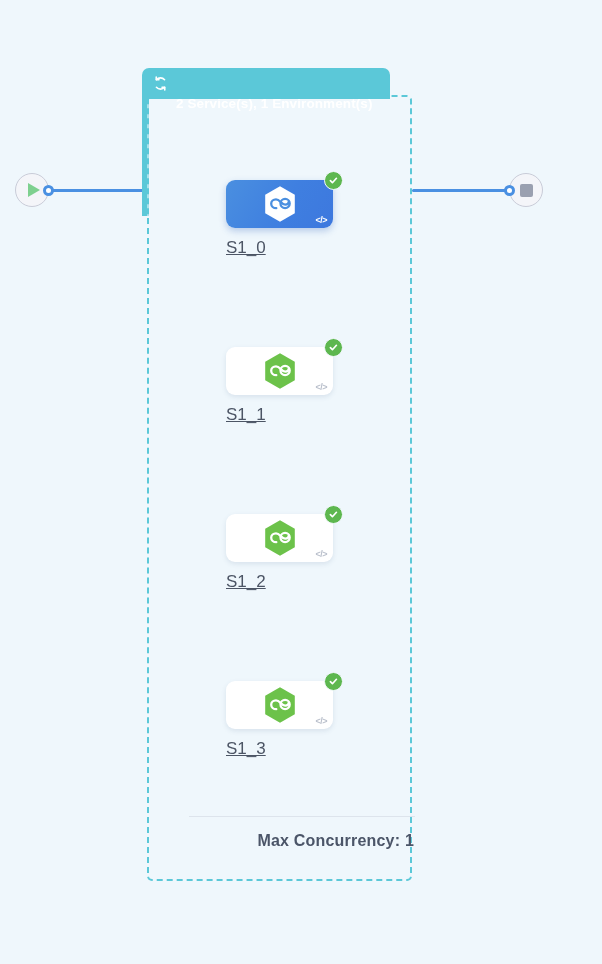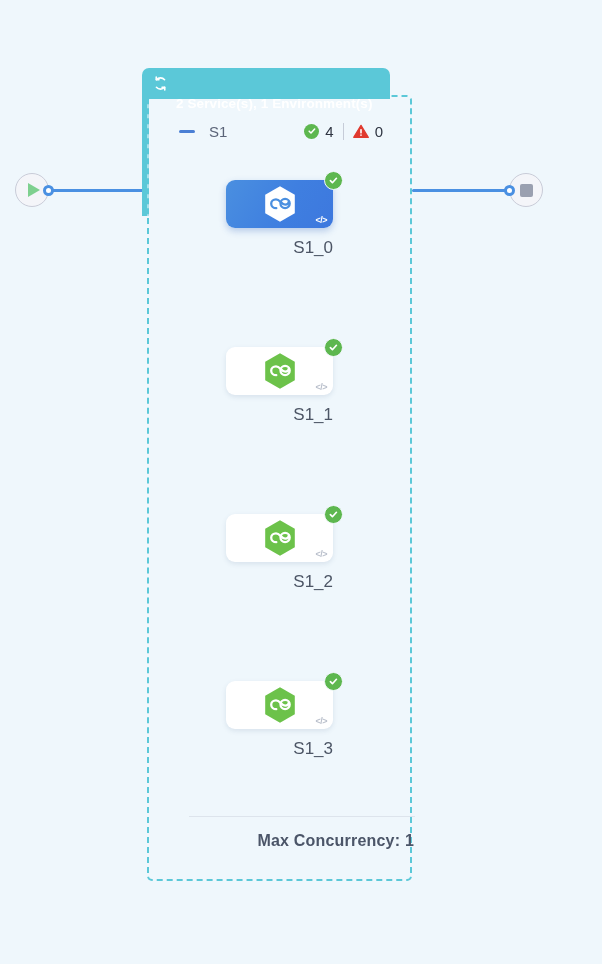--- a/index.html
+++ b/index.html
@@ -232,24 +232,25 @@
     align-items: center;
     justify-content: center;
     z-index: 6;
   }
 
   .node-label {
     position: absolute;
     left: 0;
     width: 107px;
     top: 58px;
-    text-align: right;
+    text-align: left;
     font-size: 17px;
     color: #4c5565;
     white-space: nowrap;
+    text-decoration: underline;
   }
 
   
   .group-footer-divider {
     position: absolute;
     left: 40px;
     width: 226px;
     top: 719px;
     height: 1px;
     background: #dde4ec;
@@ -291,46 +292,20 @@
       <path d="M5.2 5.6 A6.4 6.4 0 0 1 14.8 5.6" fill="none" stroke="#ffffff" stroke-width="1.9" stroke-linecap="round"></path>
       <path d="M14.8 14.4 A6.4 6.4 0 0 1 5.2 14.4" fill="none" stroke="#ffffff" stroke-width="1.9" stroke-linecap="round"></path>
       <path d="M5.0 5.6 L5.0 2.4 M5.0 5.6 L8.2 5.6" fill="none" stroke="#ffffff" stroke-width="1.9" stroke-linecap="round"></path>
       <path d="M15.0 14.4 L15.0 17.6 M15.0 14.4 L11.8 14.4" fill="none" stroke="#ffffff" stroke-width="1.9" stroke-linecap="round"></path>
     </svg>
     <span class="group-header-label">2 Service(s), 1 Environment(s)</span>
   </div>
 
   <div class="group-box">
 
-    <div class="group-title-row">
-      <div class="collapse-icon"></div>
-      <span class="group-name">S1</span>
-
-      <div class="status-group">
-        <div class="status-chip">
-          <span class="ok-badge">
-            <svg width="10" height="10" viewBox="0 0 12 12">
-              <path d="M2.6 6.2 L4.8 8.4 L9.2 3.6" fill="none" stroke="#ffffff" stroke-width="1.8" stroke-linecap="round" stroke-linejoin="round"></path>
-            </svg>
-          </span>
-          <span class="status-count">4</span>
-        </div>
-
-        <div class="status-divider"></div>
-
-        <div class="status-chip">
-          <svg width="16" height="15" viewBox="0 0 18 16">
-            <path d="M9 1.1 L17.2 14.6 L0.8 14.6 Z" fill="#e03a2f" stroke="#e03a2f" stroke-width="1.4" stroke-linejoin="round"></path>
-            <rect x="8.1" y="5.2" width="1.8" height="5.2" rx=".9" fill="#ffffff"></rect>
-            <rect x="8.1" y="11.2" width="1.8" height="1.9" rx=".9" fill="#ffffff"></rect>
-          </svg>
-          <span class="status-count">0</span>
-        </div>
-      </div>
-    </div>
 
     <div class="group-footer-divider"></div>
     <div class="group-footer-text">Max Concurrency: 1</div>
   </div>
 
   <div class="node selected" style="top:180px;">
     <div class="node-card">
       <svg class="node-hex" width="34" height="38" viewBox="0 0 34 38">
         <path d="M17 1.2 L31.8 9.7 L31.8 28.3 L17 36.8 L2.2 28.3 L2.2 9.7 Z" fill="#ffffff"></path>
         <path d="M13.3 23.2 c-2.9 0 -5.1 -2.1 -5.1 -4.5 c0 -2.4 2.1 -4.4 4.8 -4.4 c3.9 0 5.6 5.4 9.2 5.4 c2.1 0 3.6 -1.4 3.6 -3.2" fill="none" stroke="#4a8fe0" stroke-width="2.3" stroke-linecap="round"></path>

